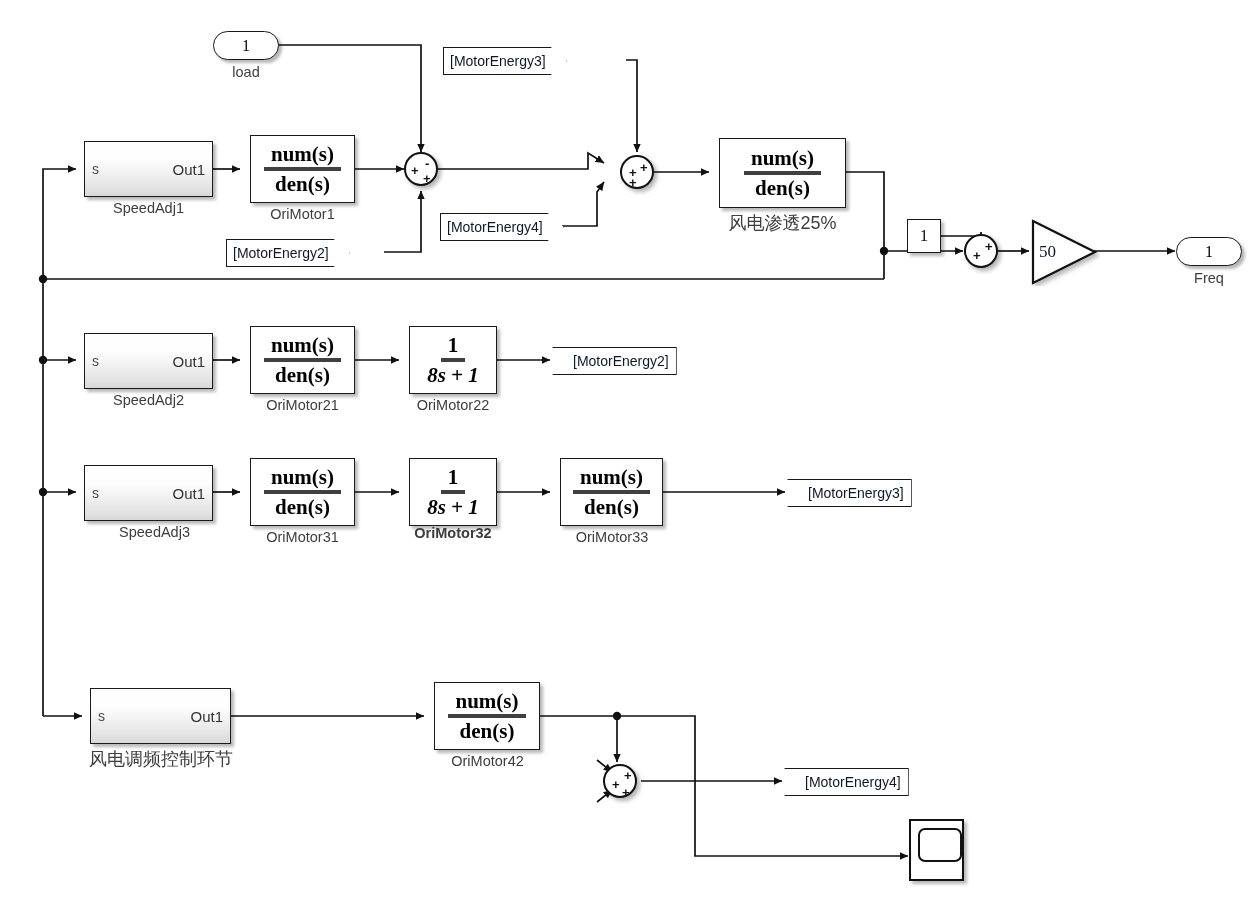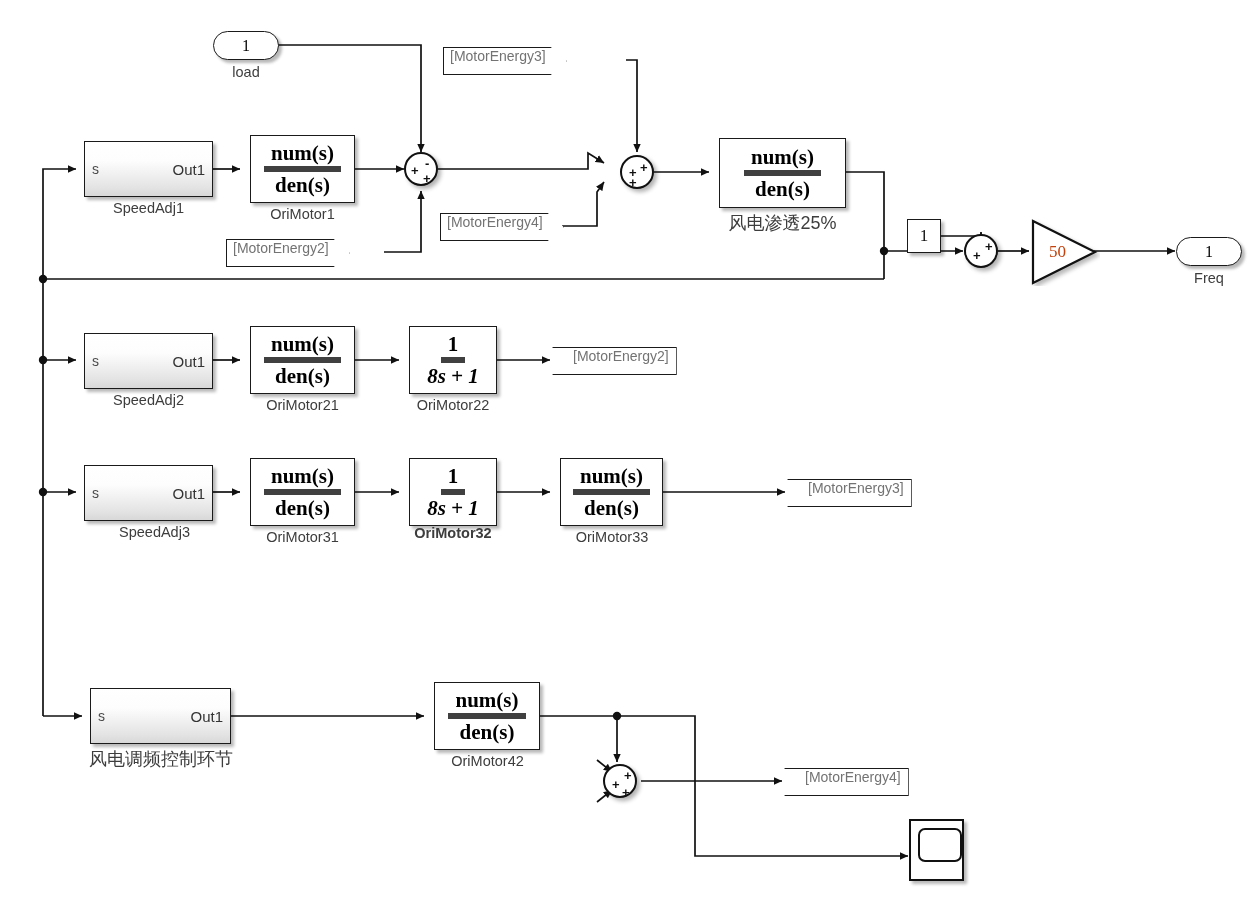--- a/index.html
+++ b/index.html
@@ -58,21 +58,21 @@
     flex-direction: column;
     align-items: center;
     justify-content: center;
     font-family: "Liberation Serif", serif;
   }
   .tf .num {
     font-size: 21px;
     font-weight: bold;
     line-height: 1.05;
     padding: 0 7px 1px 7px;
-    border-bottom: 6px solid #404040;
+    border-bottom: 4px solid #404040;
   }
   .tf .den {
     font-size: 21px;
     font-weight: bold;
     line-height: 1.05;
     padding: 2px 7px 0 7px;
     text-align: right;
   }
   .tf .ital { font-style: italic; }
 
@@ -133,35 +133,36 @@
   .gain {
     position: absolute;
     width: 0; height: 0;
   }
   .gain .tri {
     position: absolute;
     left: 0; top: 0;
   }
   .gain .lbl {
     position: absolute;
-    left: 19px;
+    left: 9px;
     top: 50%;
     transform: translateY(-50%);
     font-size: 17px;
     font-family: "Liberation Serif", serif;
-    color: #c2410c;
+    color: #0f172a;
   }
 
   
   .tag {
     position: absolute;
     height: 26px;
     display: flex;
+    align-items: center;
     font-size: 14px;
-    color: #737373;
+    color: #0f172a;
     white-space: nowrap;
     background: #ffffff;
     filter: drop-shadow(3px 3px 2px rgba(0,0,0,0.30));
   }
   .tag span { position: relative; z-index: 2; }
   .tag.from {            
     border: 1.5px solid #1a1a1a;
     padding-left: 6px;
     padding-right: 20px;
     clip-path: polygon(0 0, calc(100% - 16px) 0, 100% 50%, calc(100% - 16px) 100%, 0 100%);

